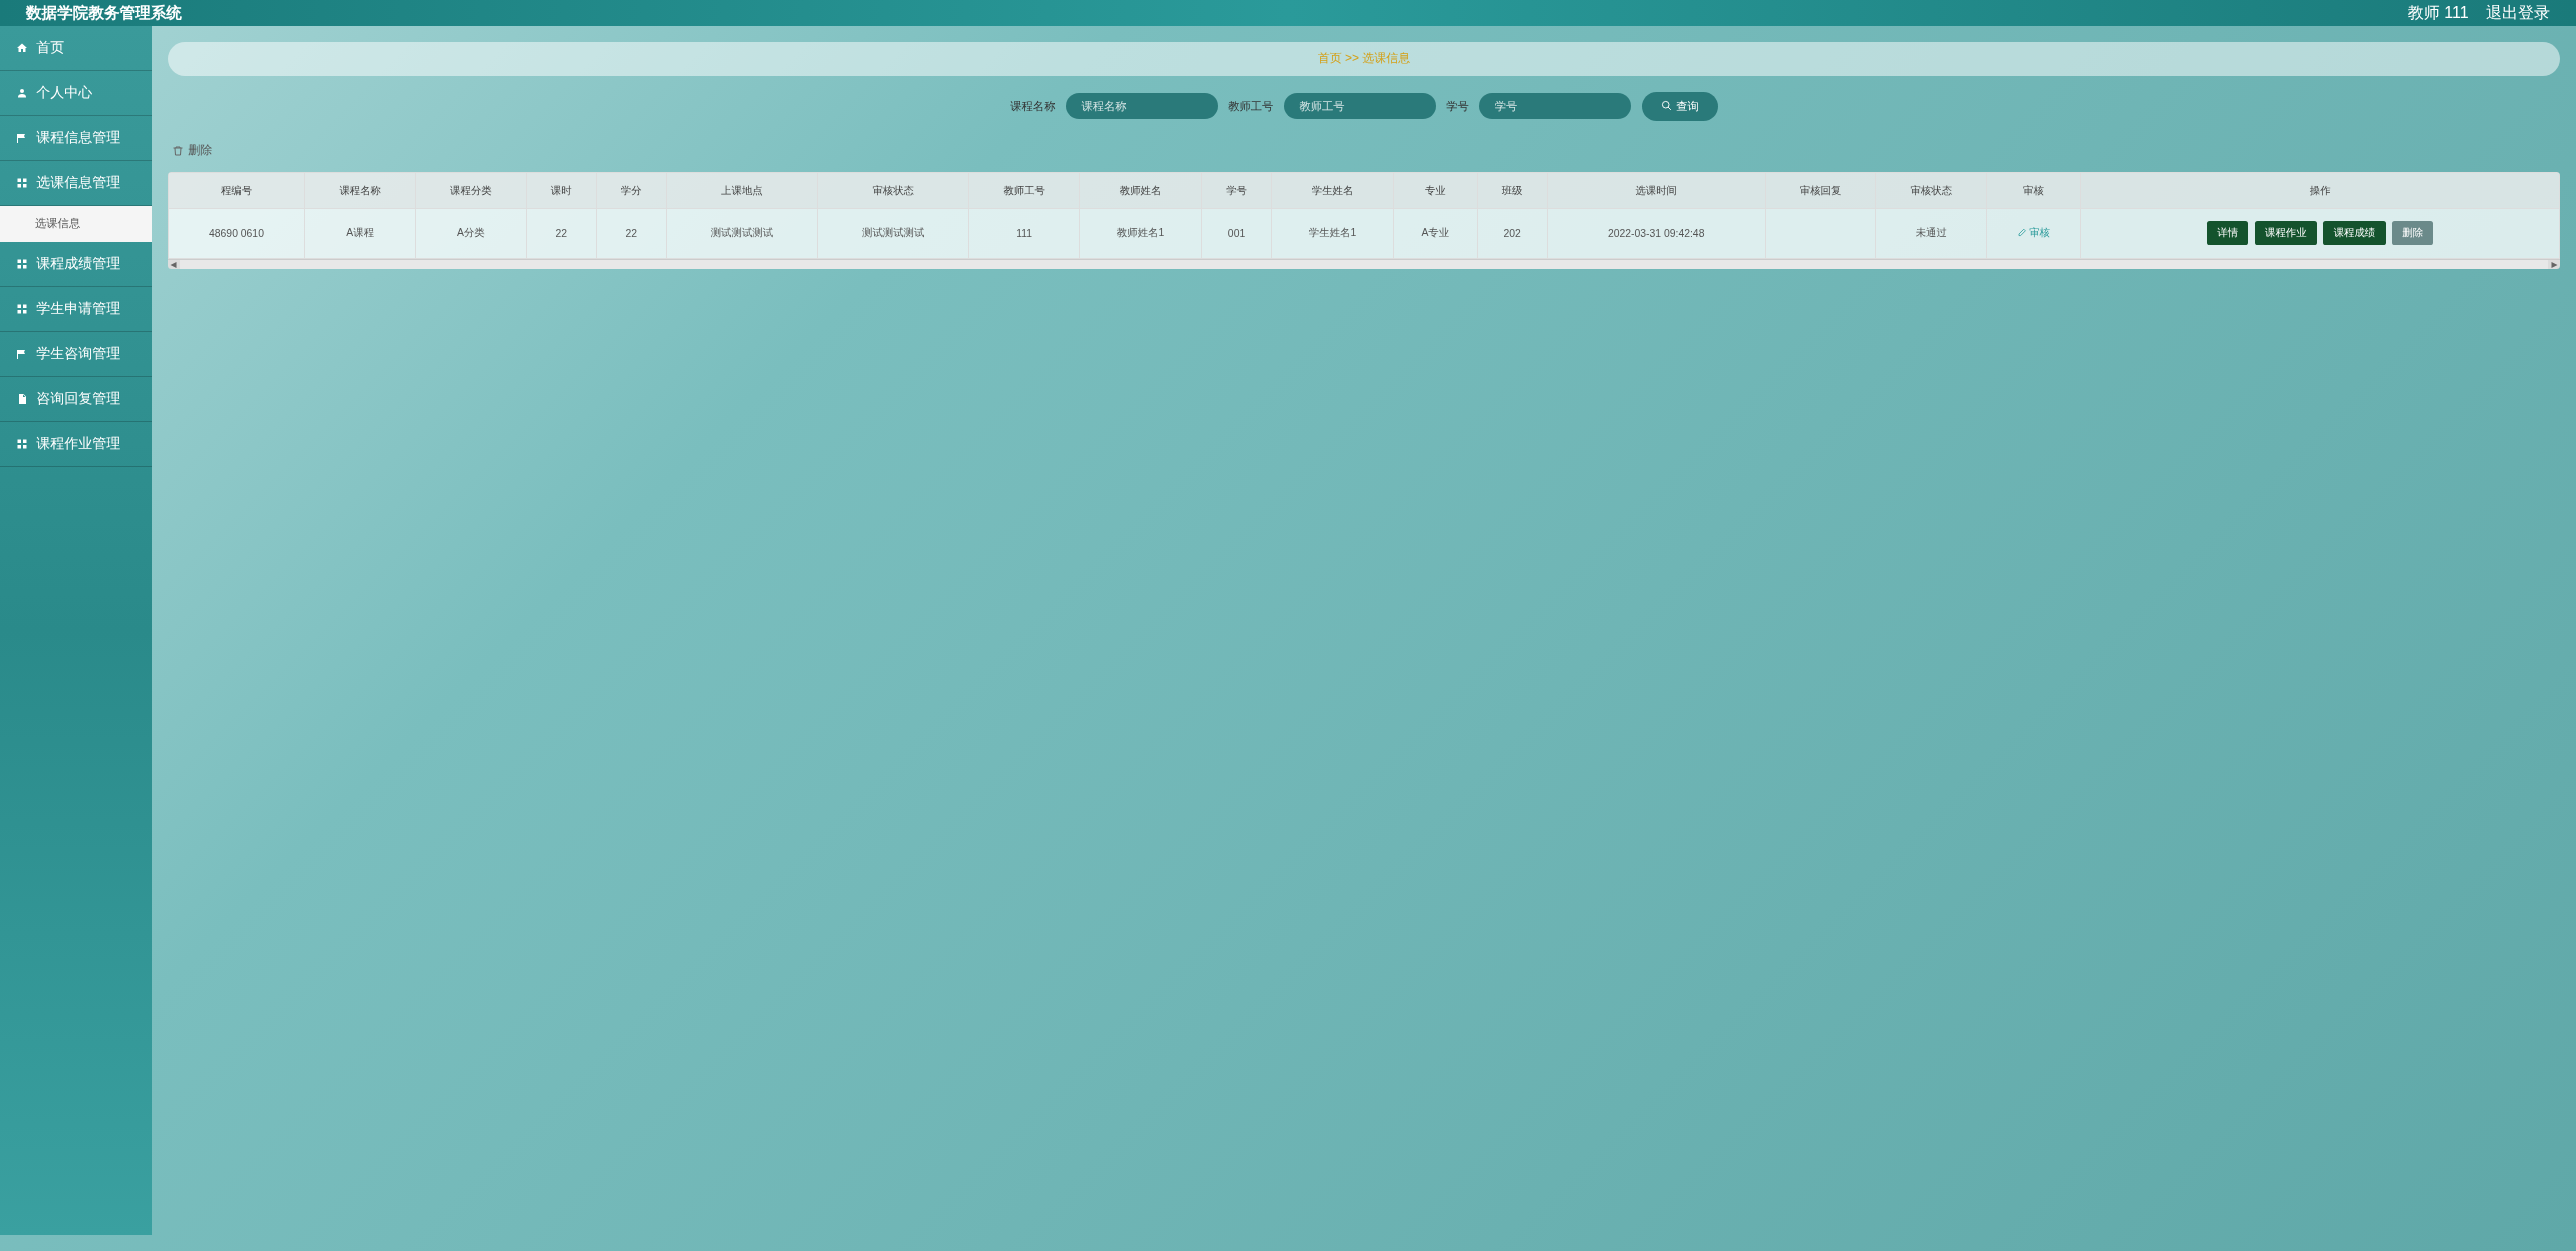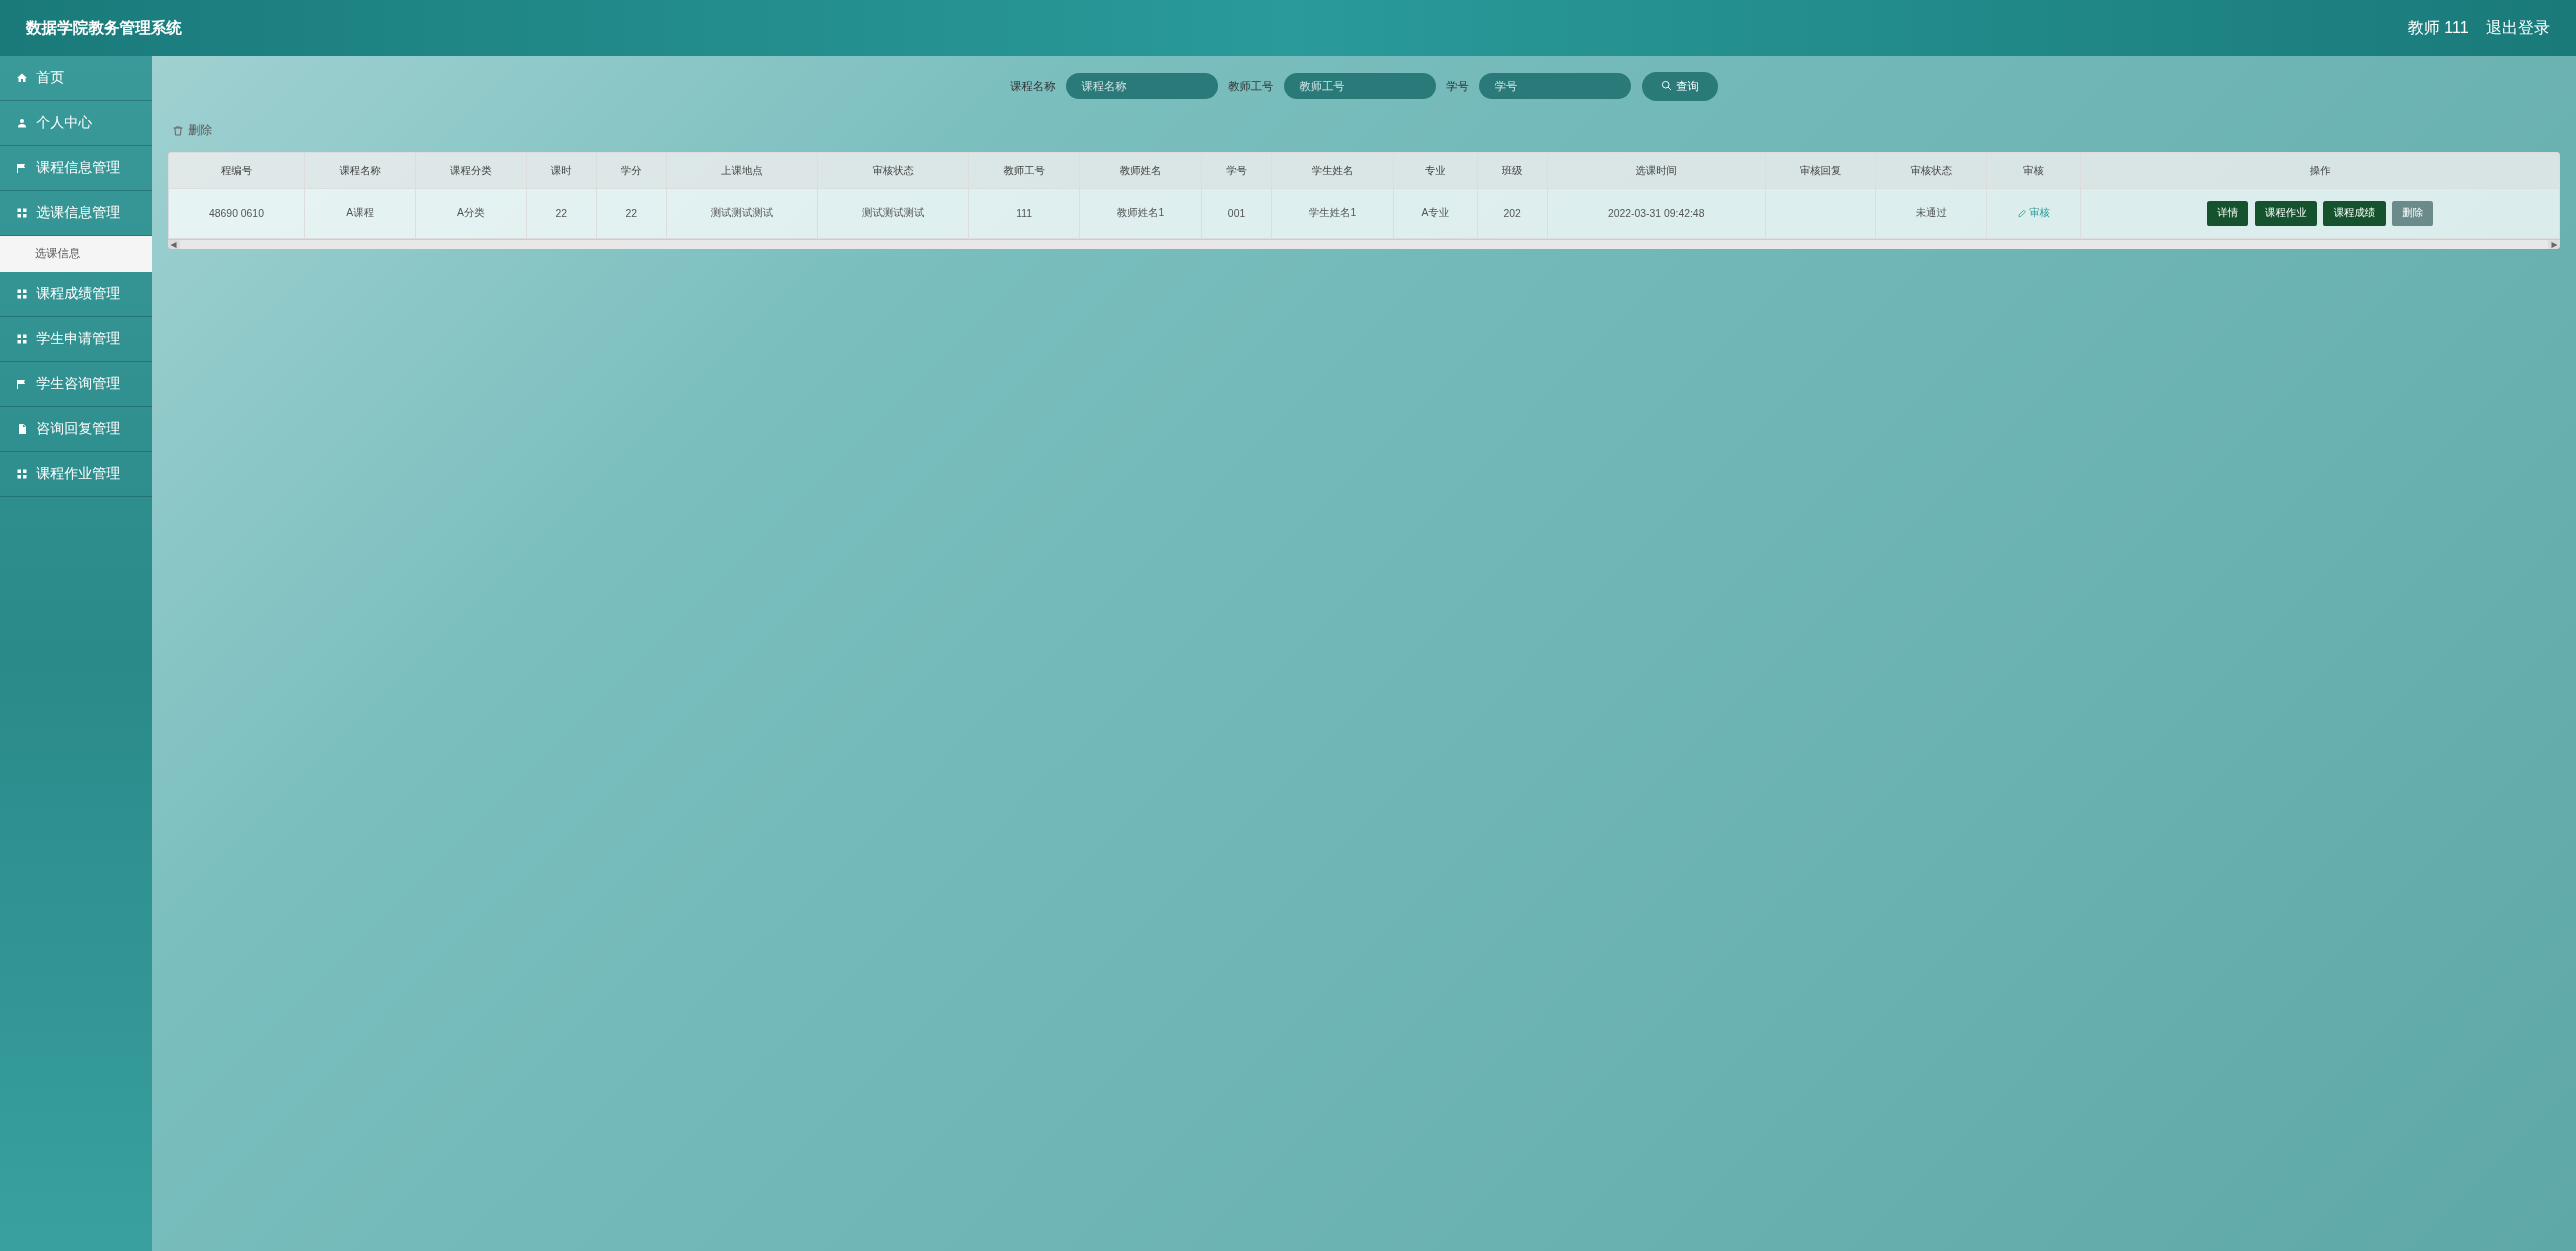--- a/index.html
+++ b/index.html
@@ -5,21 +5,21 @@
     * { margin: 0; padding: 0; box-sizing: border-box; }
     body {
       font-family: "Microsoft YaHei", Arial, sans-serif;
       font-size: 11.3px;
       background: linear-gradient(135deg, #a8d5d5 0%, #7abebe 30%, #5fa8a8 100%);
       min-height: 100vh;
       overflow: hidden;
     }
     .header {
       background: linear-gradient(90deg, #1a7a7a 0%, #2a9a9a 50%, #1a7a7a 100%);
-      height: 56px;
+      height: 26px;
       display: flex;
       align-items: center;
       justify-content: space-between;
       padding: 0 26px;
       color: #fff;
     }
     .header-title { font-size: 15.6px; font-weight: bold; }
     .header-right { display: flex; gap: 17.4px; font-size: 16px; }
     .header-right span { cursor: pointer; }
     .container { display: flex; height: calc(100vh - 42px); }
@@ -251,20 +251,23 @@
             <rect x="14" y="3" width="7" height="7"></rect>
             <rect x="3" y="14" width="7" height="7"></rect>
             <rect x="14" y="14" width="7" height="7"></rect>
           </svg>
         </span>
       <span>课程作业管理</span>
     </div>
   </div>
 
   <div class="main">
+    <div class="breadcrumb">
+      <span class="breadcrumb-text">首页 &gt;&gt; 选课信息</span>
+    </div>
 
     <div class="search-bar">
       <label>课程名称</label>
       <input class="search-input" placeholder="课程名称" style="">
       <label>教师工号</label>
       <input class="search-input" placeholder="教师工号" style="">
       <label>学号</label>
       <input class="search-input" placeholder="学号" style="">
       <button class="search-btn">
         <span>

